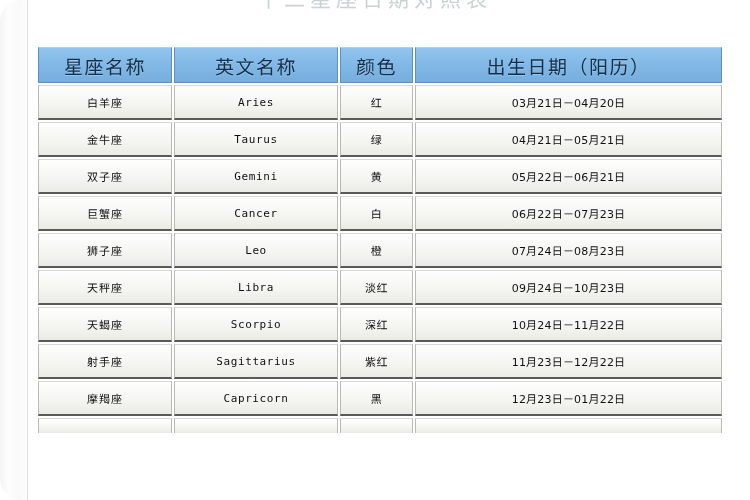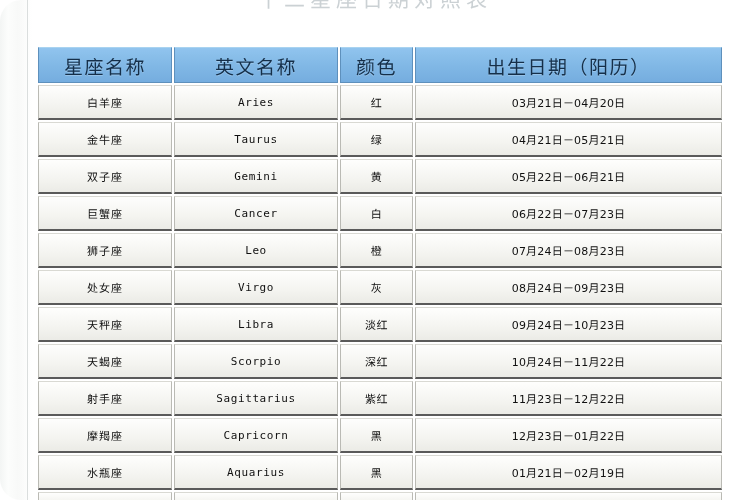--- a/index.html
+++ b/index.html
@@ -195,26 +195,20 @@
           <td class="cell-color">白</td>
           <td class="cell-date">06月22日－07月23日</td>
         </tr>
         <tr>
           <td class="cell-name">狮子座</td>
           <td class="cell-eng">Leo</td>
           <td class="cell-color">橙</td>
           <td class="cell-date">07月24日－08月23日</td>
         </tr>
         <tr>
-          <td class="cell-name">处女座</td>
-          <td class="cell-eng">Virgo</td>
-          <td class="cell-color">灰</td>
-          <td class="cell-date">08月24日－09月23日</td>
-        </tr>
-        <tr>
           <td class="cell-name">天秤座</td>
           <td class="cell-eng">Libra</td>
           <td class="cell-color">淡红</td>
           <td class="cell-date">09月24日－10月23日</td>
         </tr>
         <tr>
           <td class="cell-name">天蝎座</td>
           <td class="cell-eng">Scorpio</td>
           <td class="cell-color">深红</td>
           <td class="cell-date">10月24日－11月22日</td>
@@ -223,26 +217,20 @@
           <td class="cell-name">射手座</td>
           <td class="cell-eng">Sagittarius</td>
           <td class="cell-color">紫红</td>
           <td class="cell-date">11月23日－12月22日</td>
         </tr>
         <tr>
           <td class="cell-name">摩羯座</td>
           <td class="cell-eng">Capricorn</td>
           <td class="cell-color">黑</td>
           <td class="cell-date">12月23日－01月22日</td>
-        </tr>
-        <tr>
-          <td class="cell-name">水瓶座</td>
-          <td class="cell-eng">Aquarius</td>
-          <td class="cell-color">黑</td>
-          <td class="cell-date">01月21日－02月19日</td>
         </tr>
         <tr class="row-clipped">
           <td class="cell-name"></td>
           <td class="cell-eng"></td>
           <td class="cell-color"></td>
           <td class="cell-date"></td>
         </tr>
       </tbody>
   </table>
 

